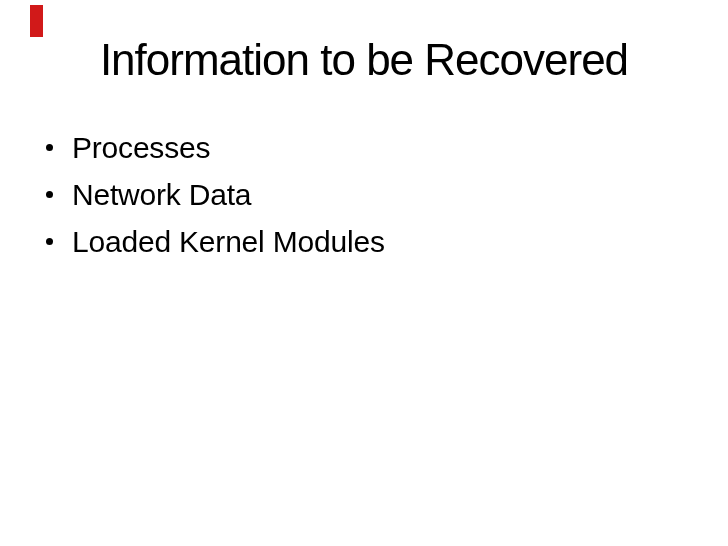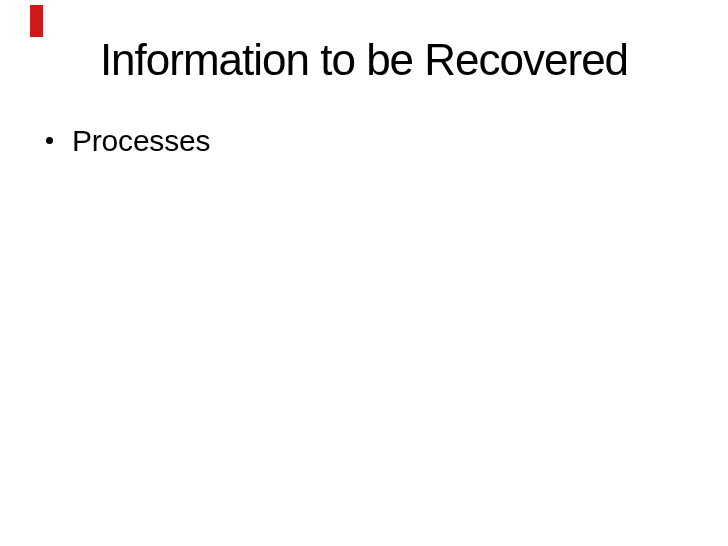--- a/index.html
+++ b/index.html
@@ -34,21 +34,21 @@
     text-align: center;
     font-size: 44px;
     line-height: 56px;
     font-weight: 400;
     letter-spacing: -1px;
     color: var(--text, #000000);
     white-space: nowrap;
   }
   .bullets {
     position: absolute;
-    top: 117px;
+    top: 124px;
     left: 0;
     margin: 0;
     padding: 0;
     list-style: none;
   }
   .bullets li {
     position: relative;
     padding-left: 72px;
     font-size: 30px;
     line-height: 47px;
@@ -78,16 +78,18 @@
 <body>
 
 <div class="slide">
   <div class="red-bar red-bar-top"></div>
   <div class="red-bar red-bar-bottom"></div>
 
   <h1 class="title">Information to be Recovered</h1>
 
   <ul class="bullets">
       <li>Processes</li>
+      <li>Network Data</li>
+      <li>Loaded Kernel Modules</li>
     </ul>
 
   <div class="page-number">18</div>
 </div>
 
 </body></html>

